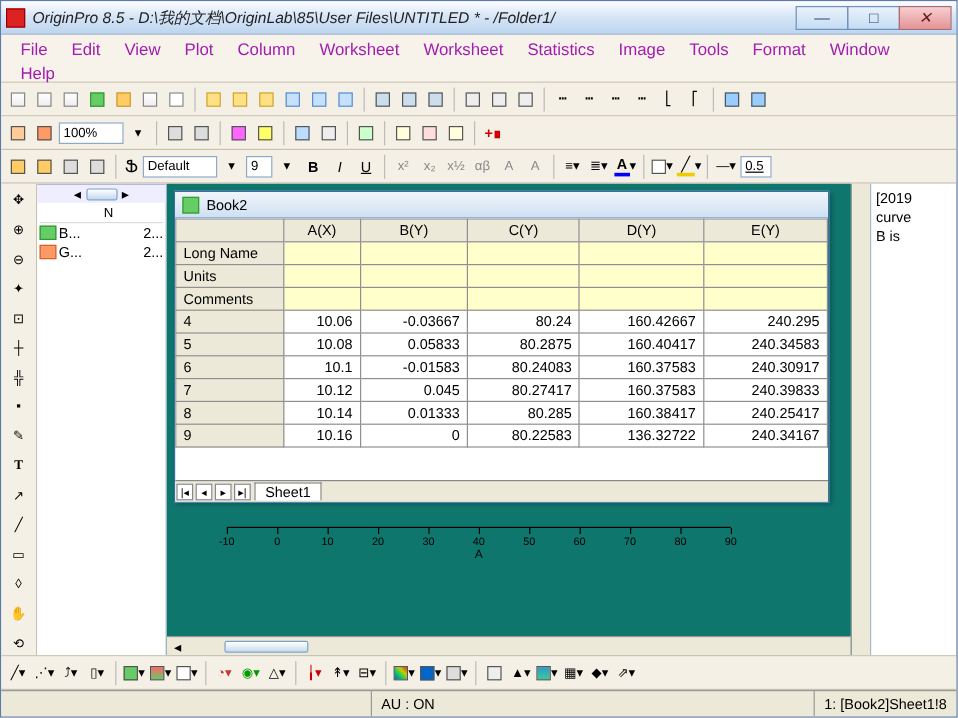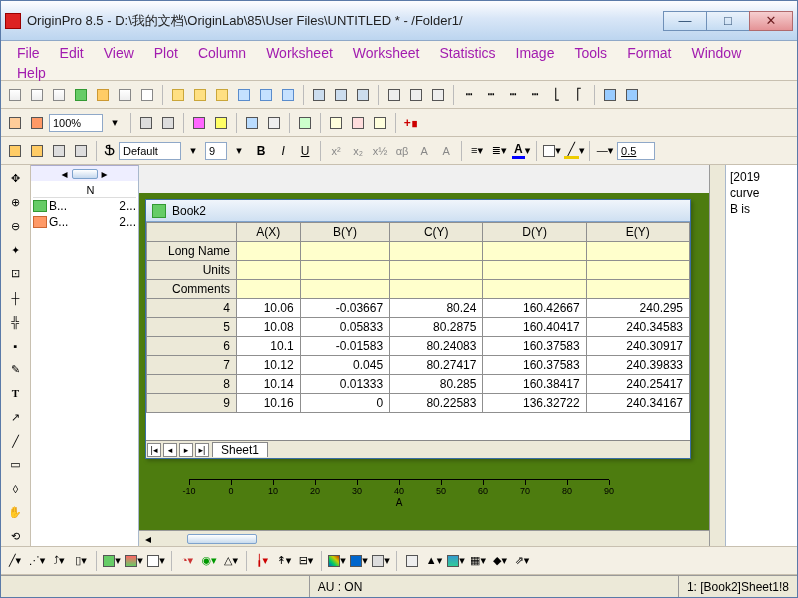--- a/index.html
+++ b/index.html
@@ -1,18 +1,18 @@
 <!DOCTYPE html>
 <html><head>
 <meta charset="utf-8">
 <style>
 * { margin:0; padding:0; box-sizing:border-box; font-family:"Segoe UI",Tahoma,sans-serif; font-size:12px; }
 body { width:798px; height:598px; background:#f0f0f0; overflow:hidden; display:flex; flex-direction:column; border:1px solid #5a7aa8; }
 
-.titlebar { height:40px; background:linear-gradient(#fdfdff,#d8e6f7 45%,#bcd5ef); display:flex; align-items:center; padding:0 4px; border-bottom:1px solid #8fa8c8; }
+.titlebar { height:28px; background:linear-gradient(#fdfdff,#d8e6f7 45%,#bcd5ef); display:flex; align-items:center; padding:0 4px; border-bottom:1px solid #8fa8c8;font-style:italic; }
 .titlebar .appicon { width:16px; height:16px; background:#d22; margin-right:6px; border:1px solid #900;}
 .titlebar .title { flex:1; color:#222; font-size:13px; white-space:nowrap; overflow:hidden; }
 .winbtns { display:flex; gap:0; }
 .winbtn { width:44px; height:20px; background:linear-gradient(#eaf2fb,#c5dcf3); border:1px solid #6f90b8; display:flex; align-items:center; justify-content:center; font-size:13px; color:#2a4b6f; margin-left:-1px;}
 .winbtn.close { background:linear-gradient(#f6cfd0,#e49396); border-color:#b06a6d; color:#6b1b1e;}
 
 .menubar { height:40px; background:#f7f3ea; border-bottom:1px solid #c8c0b0; padding:2px 6px; display:flex; flex-wrap:wrap; align-items:center; gap:0 0; }
 .menubar span { padding:2px 10px; color:#a21caf; cursor:default; font-size:14px; }
 
 .toolbar { height:28px; background:#f4f0e5; border-bottom:1px solid #c8c0b0; display:flex; align-items:center; padding:0 4px; gap:2px; overflow:hidden;}
@@ -31,29 +31,29 @@
 .fold-ic{width:14px;height:11px;background:#ffe082;border:1px solid #caa63a;}
 .hscroll{height:16px;background:#eef;border-top:1px solid #aac;display:flex;align-items:center;justify-content:center;}
 .hscroll .thumb{width:26px;height:10px;background:linear-gradient(#fff,#c5d8ee);border:1px solid #7ea2cc;border-radius:2px;}
 .minilist{flex:1;padding:2px;overflow:hidden;}
 .minihdr{display:flex;border-bottom:1px solid #ddd;}
 .minihdr div{flex:1;padding:1px 2px;font-size:11px;}
 .minirow{display:flex;align-items:center;gap:2px;padding:1px 0;}
 .minirow .bic{width:14px;height:12px;background:#6c6;border:1px solid #393;}
 .minirow .gic{width:14px;height:12px;background:#f96;border:1px solid #c63;}
 
-.mdi{ flex:1; background:#4d7c0f; position:relative; overflow:hidden;margin-top:28px;}
+.mdi{ flex:1; background:#0f766e; position:relative; overflow:hidden;}
 .bookwin{ position:absolute; left:6px; top:6px; width:546px; height:260px; background:#fff; border:1px solid #3a6ea5; box-shadow:2px 2px 4px rgba(0,0,0,.25); display:flex; flex-direction:column;}
 .bookwin .bt{height:22px;background:linear-gradient(#f0f5fb,#cfe0f2);display:flex;align-items:center;padding:0 6px;border-bottom:1px solid #7fa3cd;gap:6px;}
 .bookwin .bic2{width:14px;height:14px;background:#6c6;border:1px solid #393;}
 .sheet{flex:1;overflow:hidden;}
 table{border-collapse:collapse;width:100%;}
 th,td{border:1px solid #8f8f8f;padding:2px 6px;font-size:12px;text-align:right;height:18px;white-space:nowrap;}
 th{background:#ece9d8;font-weight:normal;text-align:center;}
-td.rowhdr{background:#ece9d8;text-align:right;width:80px;}
+td.rowhdr{background:#ece9d8;text-align:left;width:80px;}
 tr.meta td.val{background:#ffffcc;}
 .sheettab{height:18px;border-top:1px solid #888;display:flex;align-items:center;background:#ece9d8;}
 .sheettab .nav{width:14px;height:14px;border:1px solid #888;margin:0 1px;display:flex;align-items:center;justify-content:center;font-size:9px;background:#fff;}
 .sheettab .tab{padding:0 8px;border:1px solid #888;border-bottom:0;background:#fff;font-size:12px;margin-left:2px;}
 
 .axis{position:absolute;left:50px;top:286px;width:420px;height:34px;}
 .axis .line{border-top:1px solid #000;position:relative;height:1px;}
 .axis .tick{position:absolute;top:0;width:1px;height:5px;background:#000;}
 .axis .lbl{position:absolute;top:6px;font-size:9px;transform:translateX(-50%);text-align:right;}
 .axis .cap{position:absolute;top:18px;left:50%;transform:translateX(-50%);font-size:10px;}
@@ -266,21 +266,21 @@
   <div class="tb-btn" style="color:#888">A</div>
   <div class="tb-sep"></div>
   <div class="tb-btn">≡▾</div>
   <div class="tb-btn">≣▾</div>
   <div class="tb-btn"><span style="border-bottom:3px solid #00f;padding:0 2px;font-weight:bold">A</span>▾</div>
   <div class="tb-sep"></div>
   <div class="tb-btn"><span class="box" style="background:#fff"></span>▾</div>
   <div class="tb-btn"><span style="border-bottom:3px solid #ec0;padding:0 4px">╱</span>▾</div>
   <div class="tb-sep"></div>
   <div class="tb-btn">—▾</div>
-  <input class="tb-input" style="width: 38px; text-decoration: underline;" value="0.5">
+  <input class="tb-input" style="width: 26px; text-decoration: underline;" value="0.5">
 </div>
 
 <div class="workarea">
 
   <div class="leftcol">
     <div class="tb-btn">✥</div>
     <div class="tb-btn">⊕</div>
     <div class="tb-btn">⊖</div>
     <div class="tb-btn">✦</div>
     <div class="tb-btn">⊡</div>

